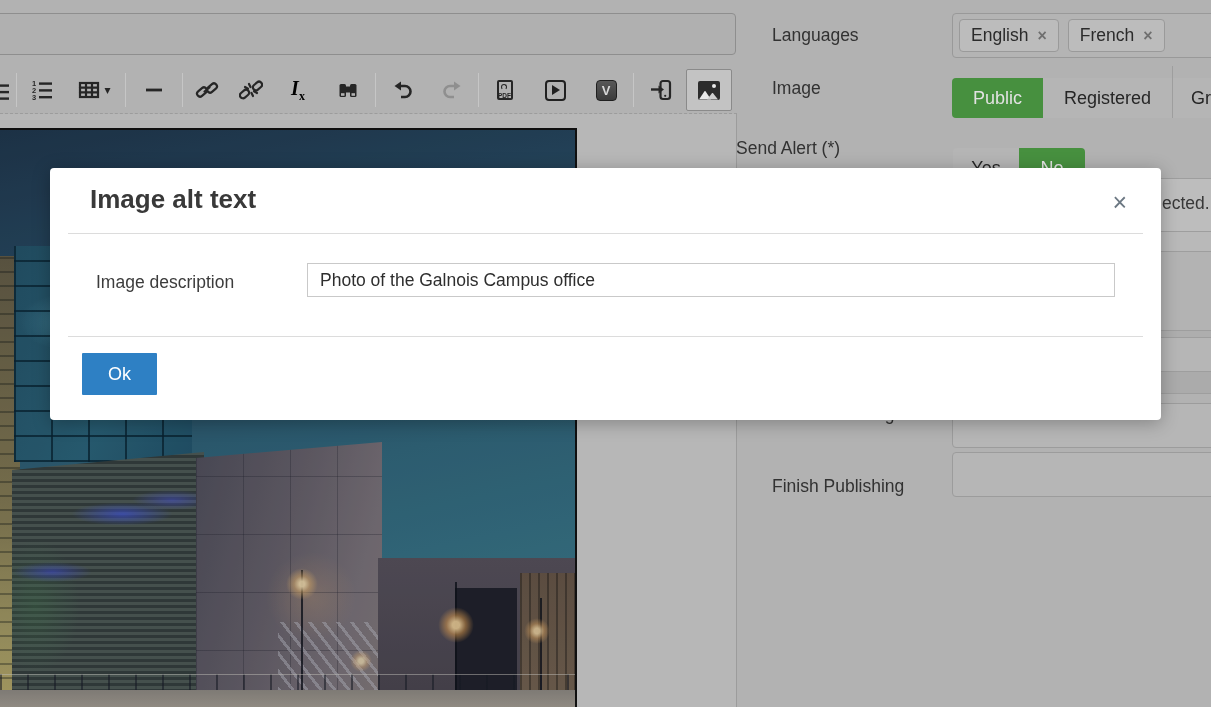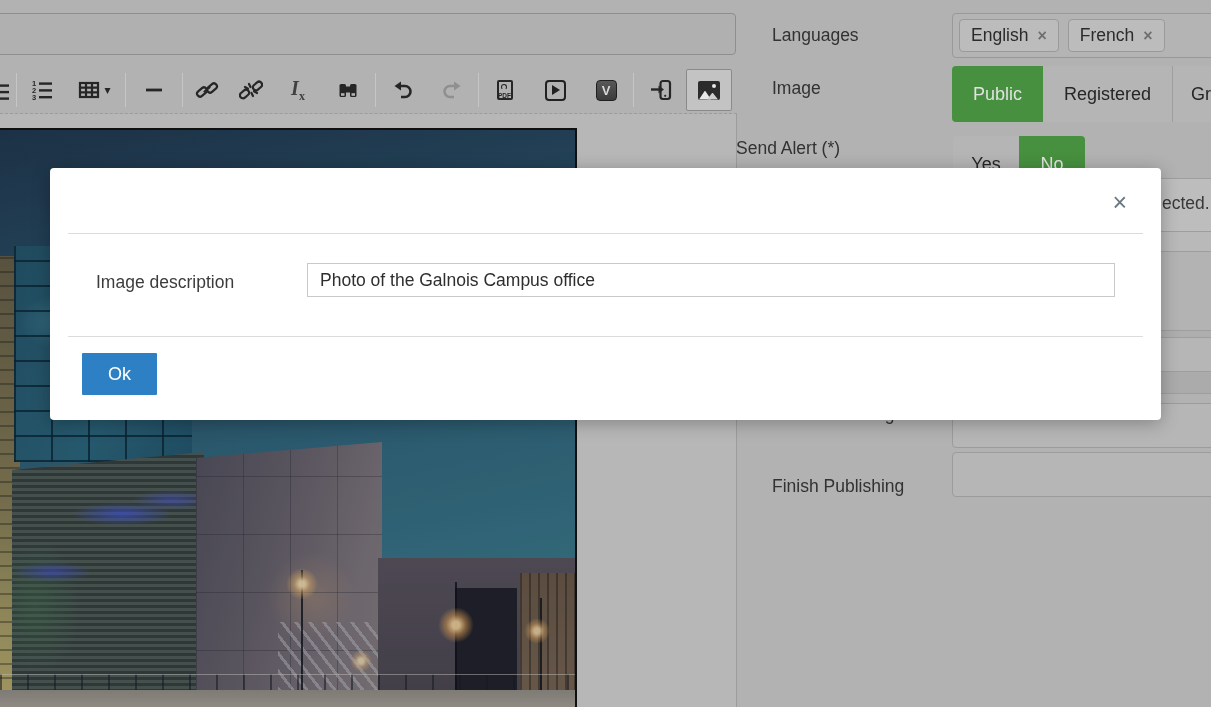--- a/index.html
+++ b/index.html
@@ -17,21 +17,21 @@
   .tbsep{width:1px;height:34px;background:#c6c6c6;margin:0 2px;flex:none;}
   .sp14{width:14px;flex:none;}
   .tb{height:42px;display:flex;align-items:center;justify-content:center;background:transparent;
       border:none;padding:0;flex:none;cursor:pointer;}
   .tb.sel{background:#c3c3c3;border:1px solid #8a8a8a;border-radius:2px;}
   .tb svg{display:block;}
   .ic{stroke:#262626;fill:none;stroke-width:2.2;stroke-linecap:round;}
   .icf{fill:#262626;stroke:none;}
   .caret{font-size:12px;color:#262626;margin-left:3px;}
   .partial-icon{position:absolute;left:-13px;top:80px;}
-  .ifx{font-family:"Liberation Serif",serif;font-size:20px;color:#404040;font-weight:700;}
+  .ifx{font-family:"Liberation Serif",serif;font-size:20px;color:#000000;font-weight:700;}
   .ifx i{font-style:italic;}
   .ifx sub{font-size:12px;font-weight:700;font-style:normal;}
   .pg{position:relative;width:16px;height:20px;border:2px solid #262626;border-radius:2px;background:transparent;}
   .pg .pdftxt{position:absolute;left:-1px;bottom:-1px;font-size:6.5px;font-weight:700;color:#262626;letter-spacing:0;}
   .pg .swirl{position:absolute;left:2px;top:2px;width:6px;height:6px;border:1.6px solid #262626;border-radius:50%;border-bottom-color:transparent;}
   .playbox{width:21px;height:21px;border:2.5px solid #212121;border-radius:4px;display:flex;align-items:center;justify-content:center;}
   .playbox .tri{width:0;height:0;border-left:8px solid #212121;border-top:5px solid transparent;border-bottom:5px solid transparent;margin-left:2px;}
   .vimeobox{width:21px;height:21px;background:linear-gradient(180deg,#585858,#3c3c3c);border:1.5px solid #1f1f1f;border-radius:4px;
             display:flex;align-items:center;justify-content:center;color:#d8d8d8;font-weight:700;font-size:13px;}
   .imgic{position:relative;width:22px;height:19px;background:#2c2c2c;border-radius:2px;overflow:hidden;}
@@ -85,22 +85,22 @@
   .handle{position:absolute;left:568px;top:122px;width:13px;height:13px;background:#ededed;border:2px solid #101010;z-index:3;}
 
   
   .flabel{position:absolute;font-size:17.5px;color:#323232;}
   .langbox{position:absolute;left:952px;top:13px;width:300px;height:45px;background:#b4b4b4;
            border:1px solid #999;border-radius:4px;display:flex;align-items:center;padding:0 6px;gap:9px;}
   .tag{display:flex;align-items:center;gap:9px;background:#bcbcbc;border:1px solid #9a9a9a;border-radius:4px;
        padding:5px 11px;font-size:17.5px;color:#2b2b2b;}
   .tag .x{color:#6f6f6f;font-weight:700;font-size:16px;cursor:pointer;}
   .btngroup{position:absolute;display:flex;}
-  .gbtn{height:56px;display:flex;align-items:center;justify-content:center;font-size:18px;
-        background:#b5b5b5;color:#262626;border:none;cursor:pointer;padding:0;}
+  .gbtn{height:40px;display:flex;align-items:center;justify-content:center;font-size:18px;
+        background:#b5b5b5;color:#262626;border:none;cursor:pointer;padding:0;margin-top:12px;}
   .gbtn.on{background:#47903f;color:#e2e2e2;}
   .gdiv{width:1px;background:#9e9e9e;}
   .rl{border-radius:4px 0 0 4px;}
   .rr{border-radius:0 4px 4px 0;}
   .pubrow{left:952px;top:66px;}
   .alertrow{left:953px;top:136px;}
   .groups{position:absolute;left:770px;top:178px;width:482px;border-top:1px solid #9e9e9e;z-index:0;}
   .grow{border-bottom:1px solid #9e9e9e;position:relative;}
   .g1{height:53px;background:#bdbdbd;}
   .g2{height:20px;background:#b9b9b9;}
@@ -349,20 +349,21 @@
     <div class="grow g5"></div>
   </div>
 
   <span class="flabel" style="left:772px;top:404px;">Start Publishing</span>
   <input class="pubinput" style="left: 952px; top: 403px;" value="">
 
   <span class="flabel" style="left:772px;top:476px;">Finish Publishing</span>
   <input class="pubinput" style="left: 952px; top: 452px;" value="">
 
   <div class="modal">
+    <span class="m-title">Image alt text</span>
     <button class="m-close">×</button>
     <div class="m-div1"></div>
     <span class="m-label">Image description</span>
     <input class="m-input" value="Photo of the Galnois Campus office" style="">
     <div class="m-div2"></div>
     <button class="m-ok">Ok</button>
   </div>
 
 </div>
 

